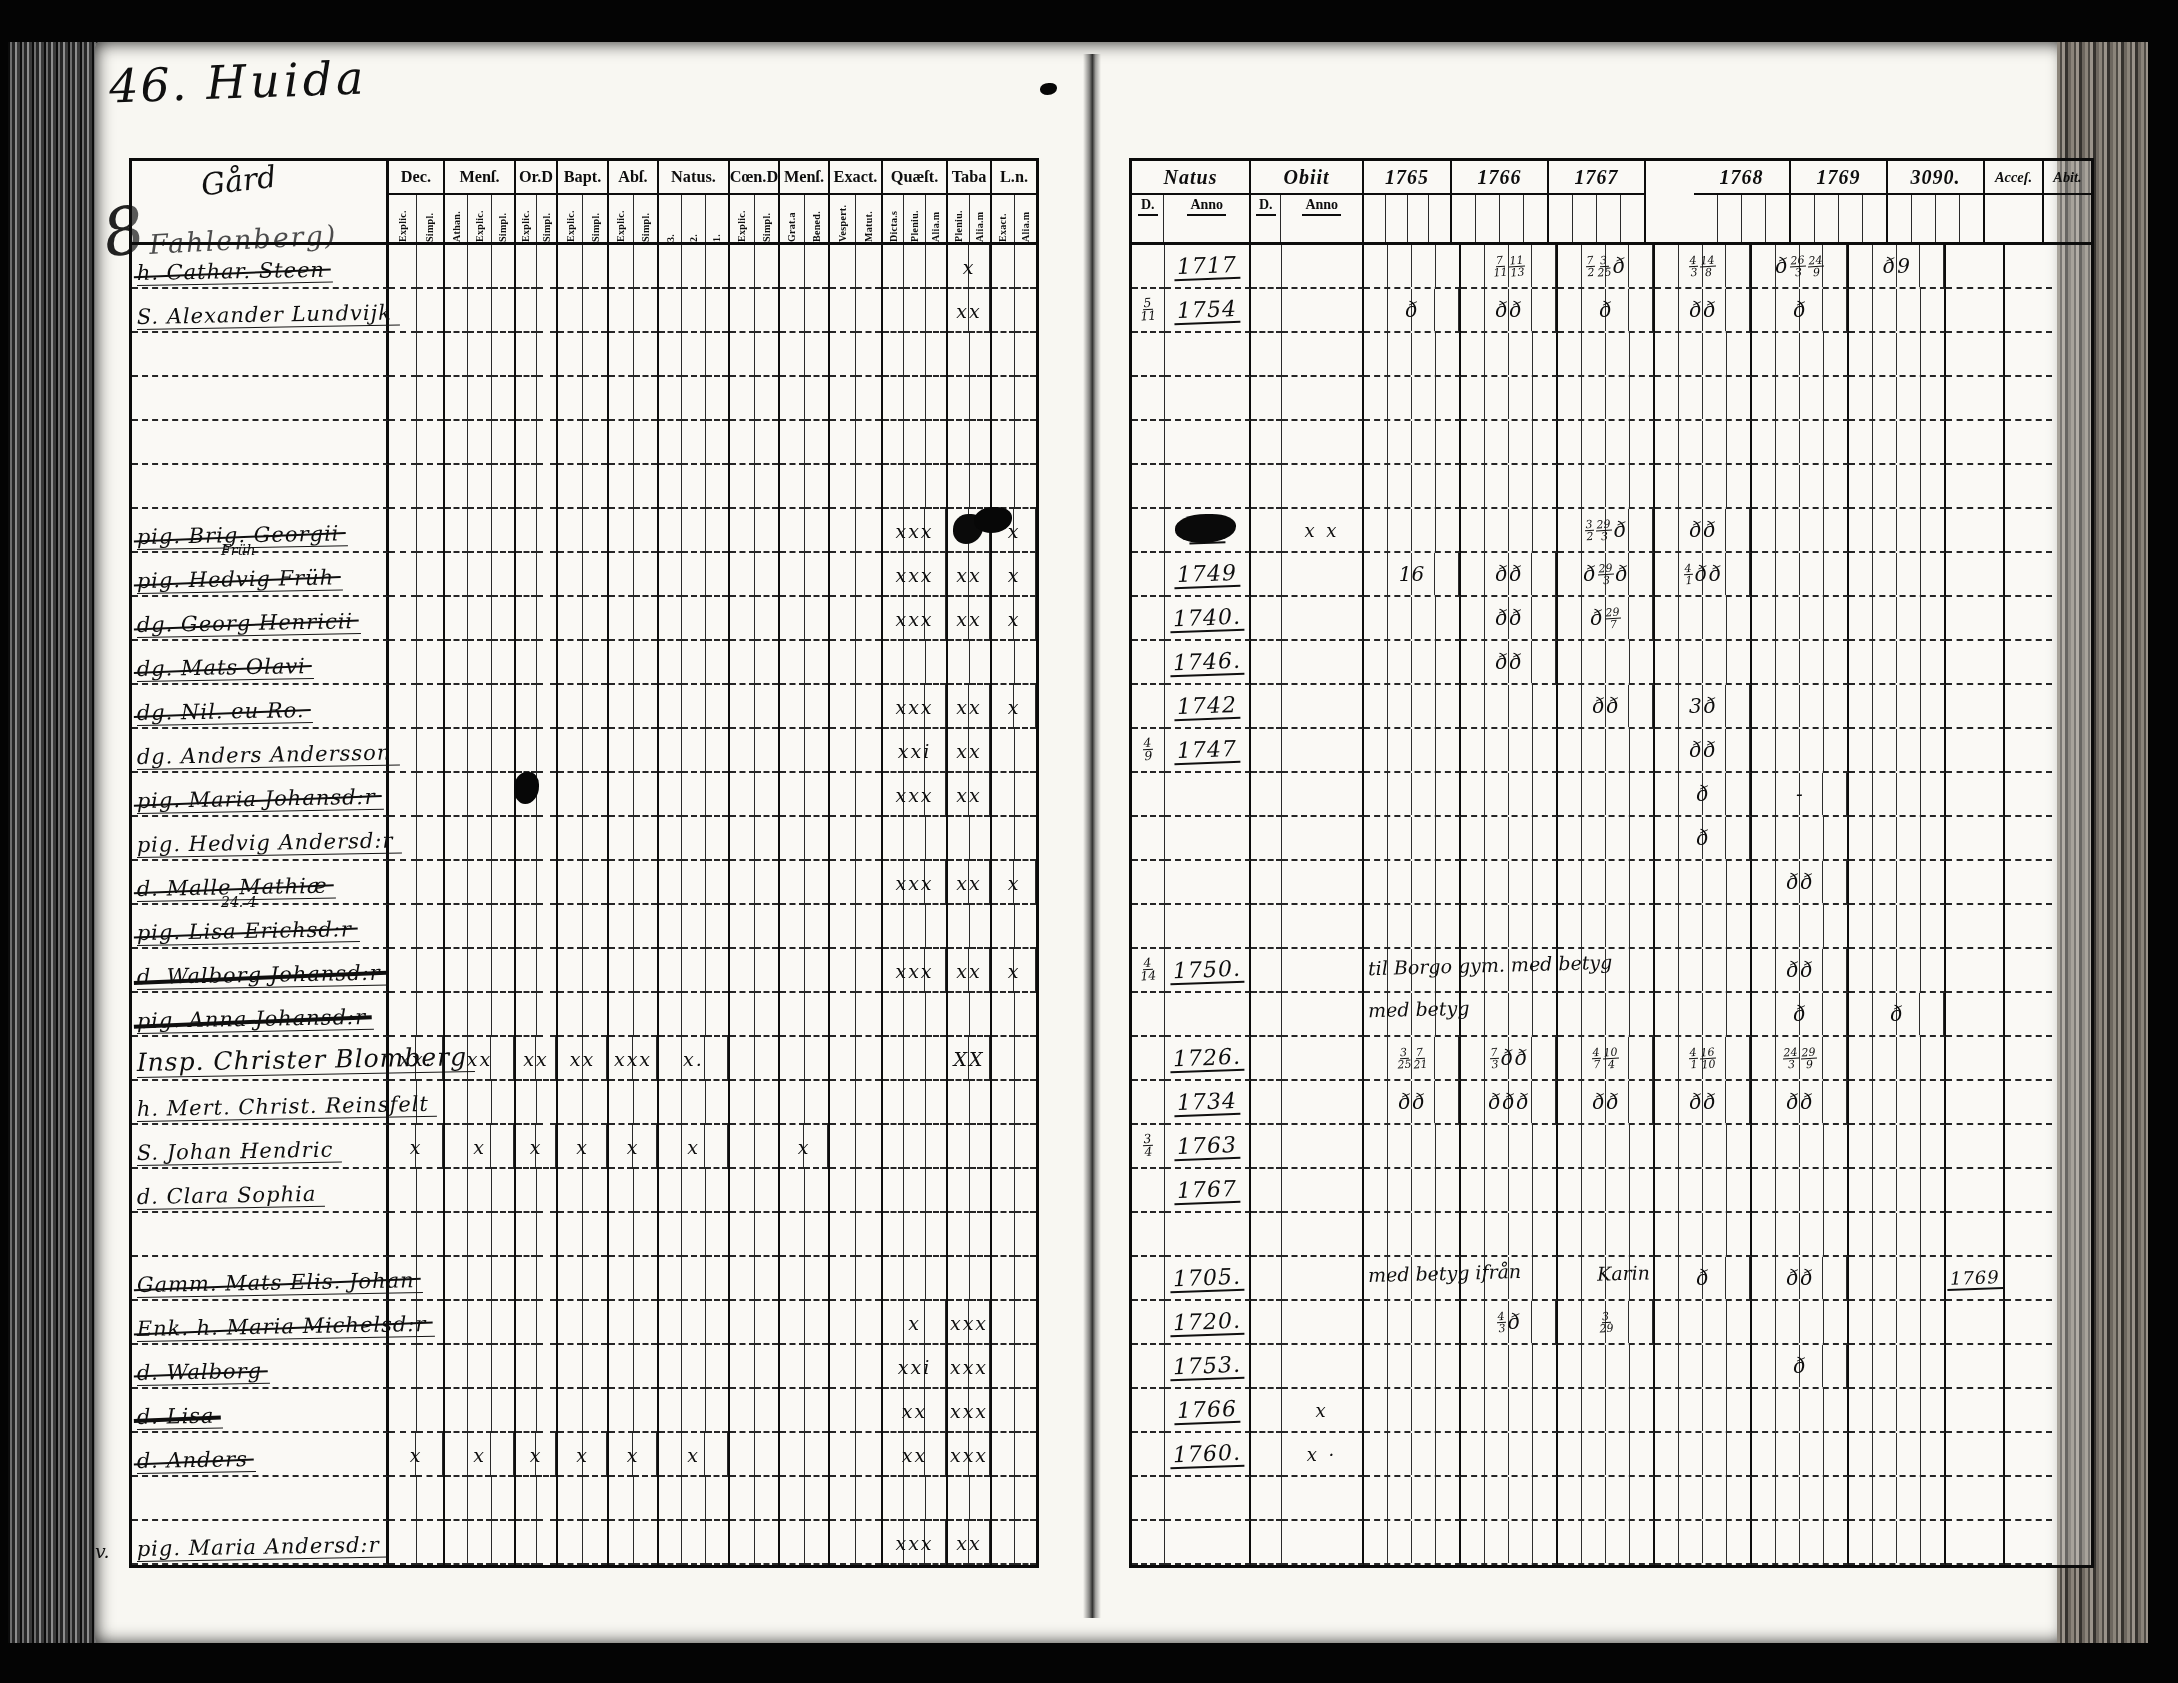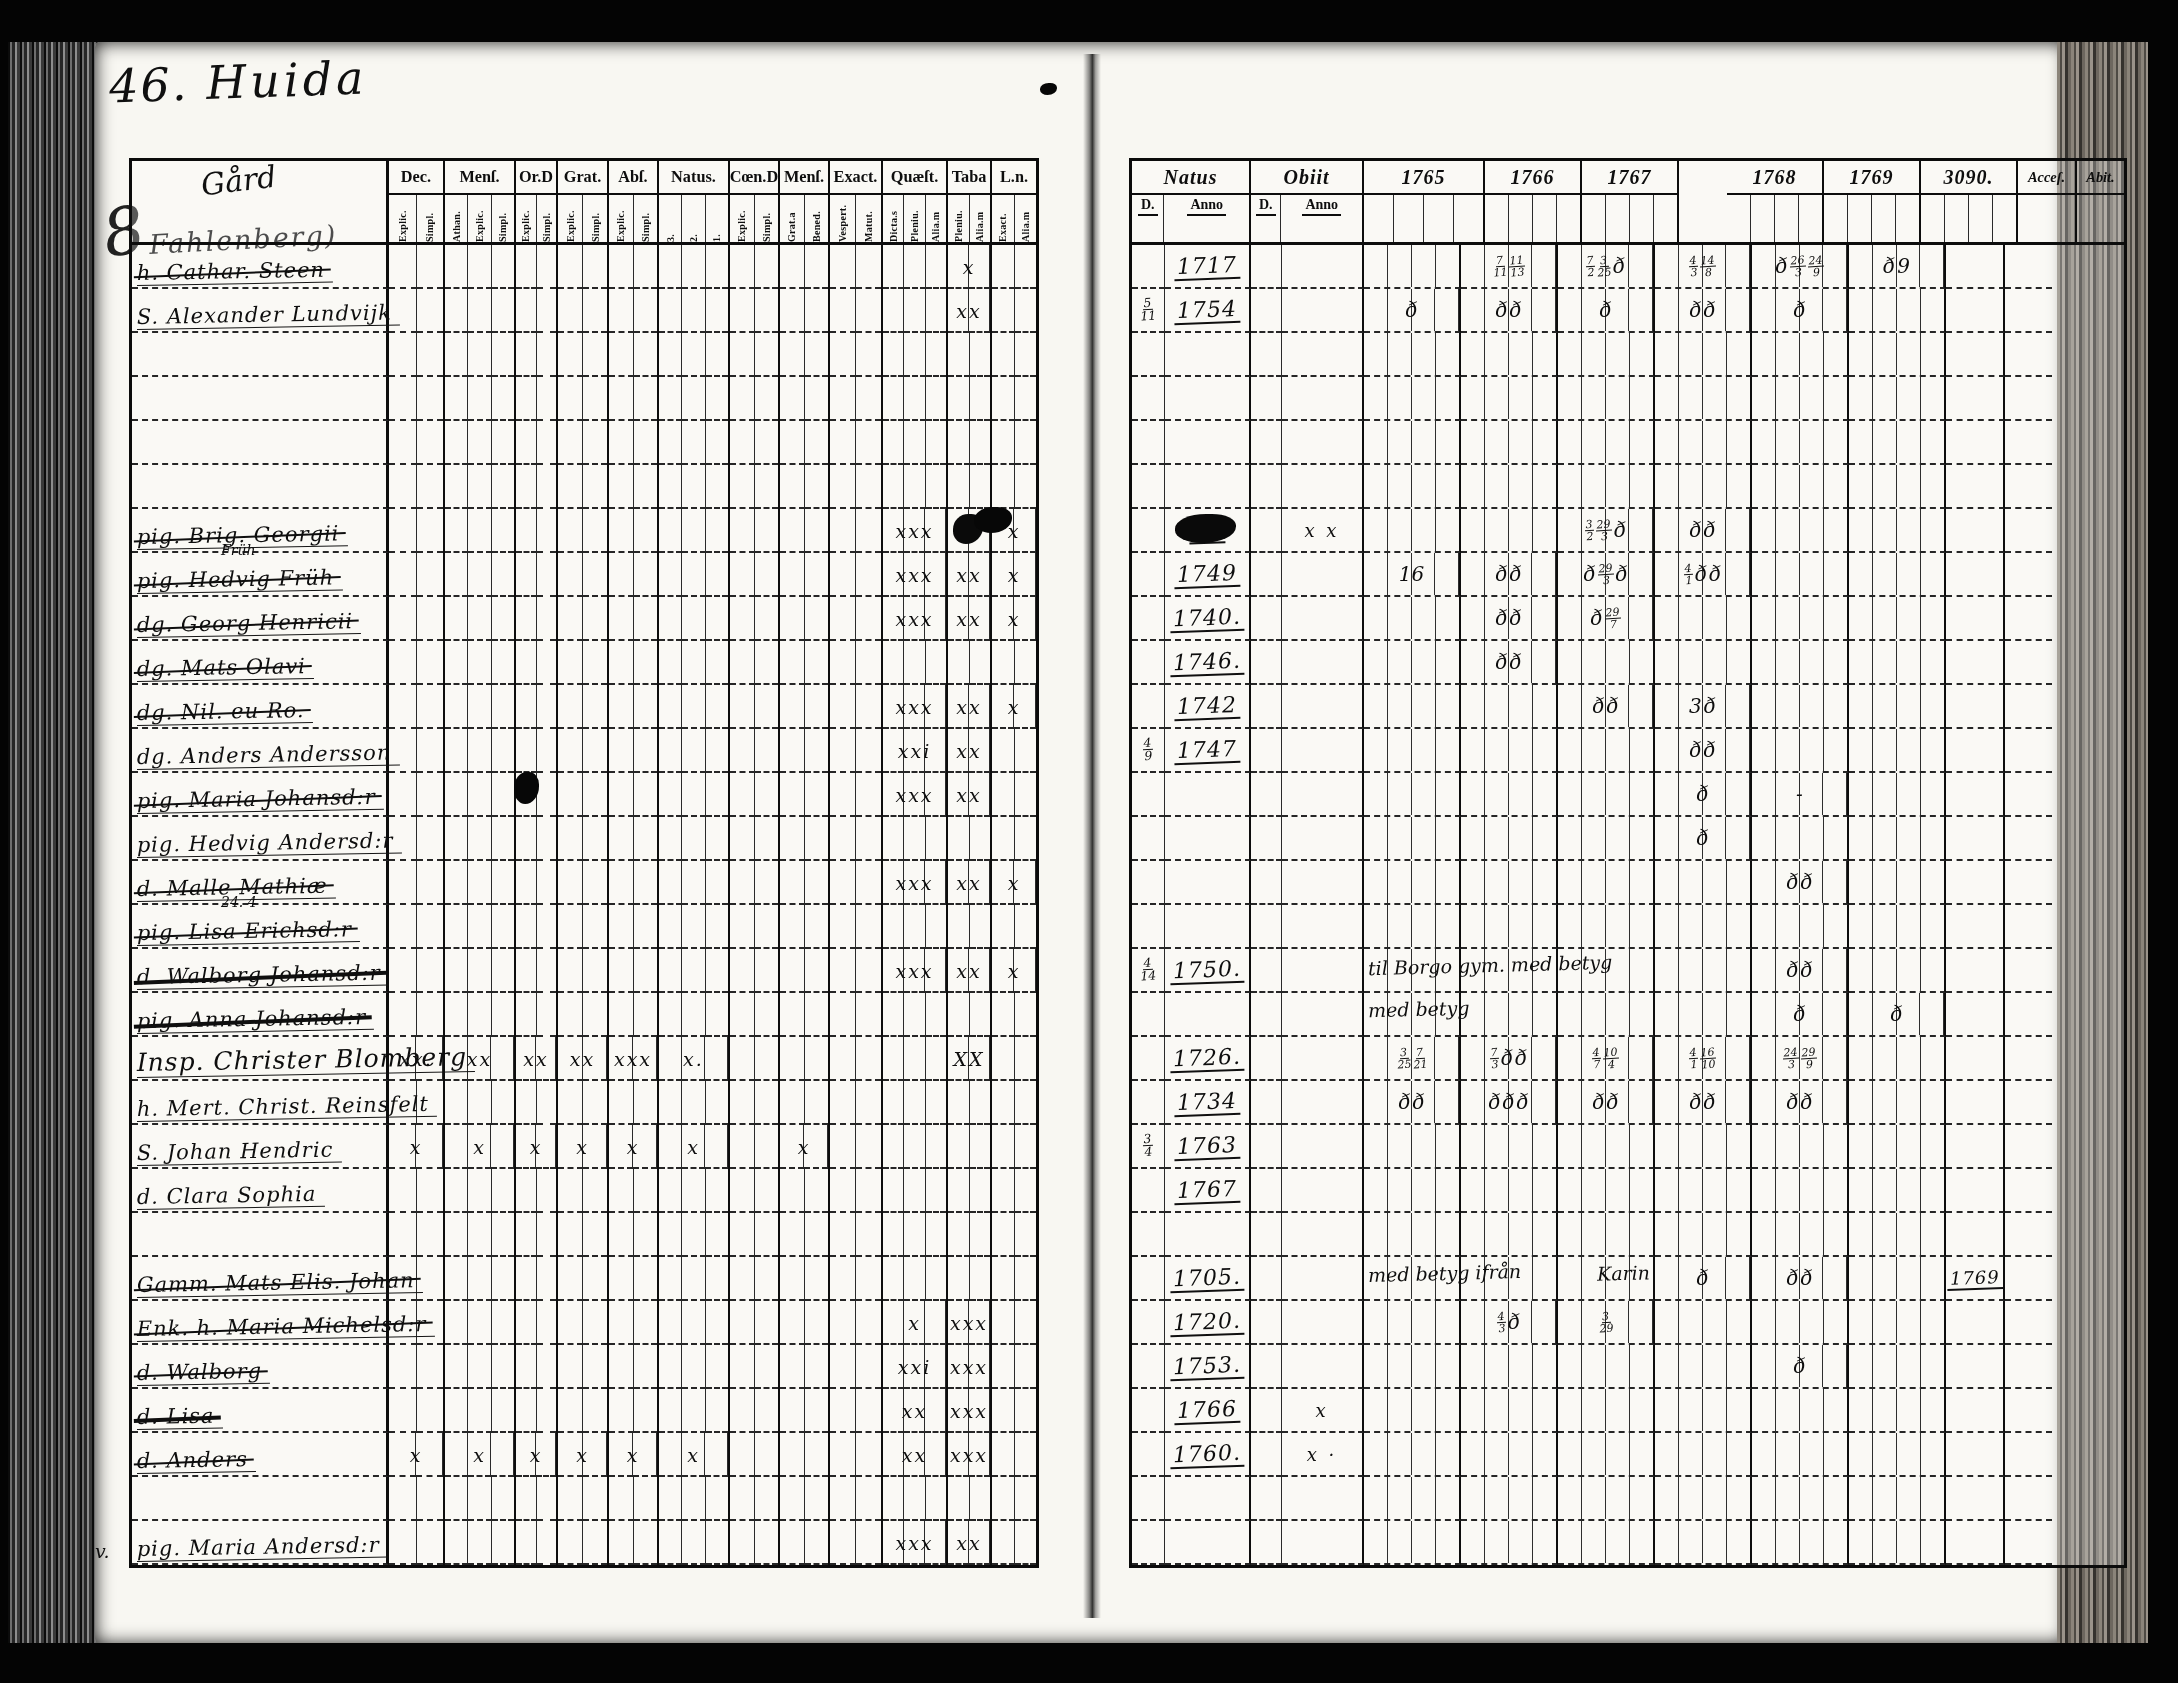--- a/index.html
+++ b/index.html
@@ -141,21 +141,21 @@
           <div class="lsubs">
             <div class="lsub">
               <div class="vlab">Explic.</div>
             </div>
             <div class="lsub">
               <div class="vlab">Simpl.</div>
             </div>
           </div>
         </div>
         <div class="lgroup" style="width: 51px;">
-          <div class="lgl">Grat.</div>
+          <div class="lgl">Bapt.</div>
           <div class="lsubs">
             <div class="lsub">
               <div class="vlab">Explic.</div>
             </div>
             <div class="lsub">
               <div class="vlab">Simpl.</div>
             </div>
           </div>
         </div>
         <div class="lgroup" style="width: 50px;">
@@ -1997,21 +1997,21 @@
           <div class="rgl">Obiit</div>
           <div class="rsubs">
             <div class="rsub" style="width: 31px;">
               <span class="ul">D.</span>
             </div>
             <div class="rsub" style="width: 82px;">
               <span class="ul">Anno</span>
             </div>
           </div>
         </div>
-        <div class="rgroup" style="width: 121px;">
+        <div class="rgroup" style="width: 88px;">
           <div class="rgl">1765</div>
           <div class="rsubs">
             <div class="rsub" style="flex: 1 1 0%;"></div>
             <div class="rsub" style="flex: 1 1 0%;"></div>
             <div class="rsub" style="flex: 1 1 0%;"></div>
             <div class="rsub" style="flex: 1 1 0%;"></div>
           </div>
         </div>
         <div class="rgroup" style="width: 97px;">
           <div class="rgl">1766</div>

